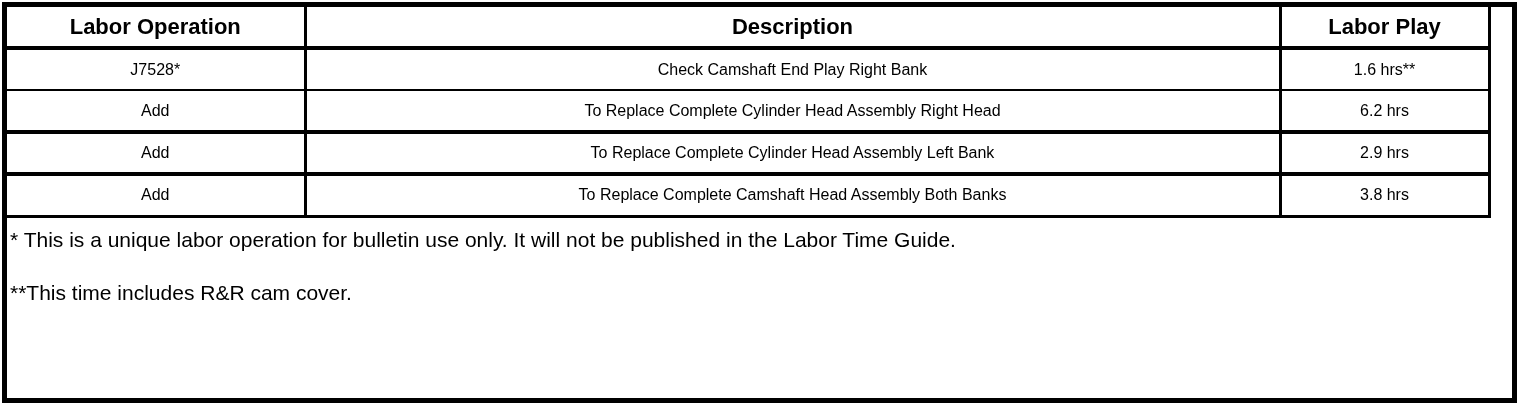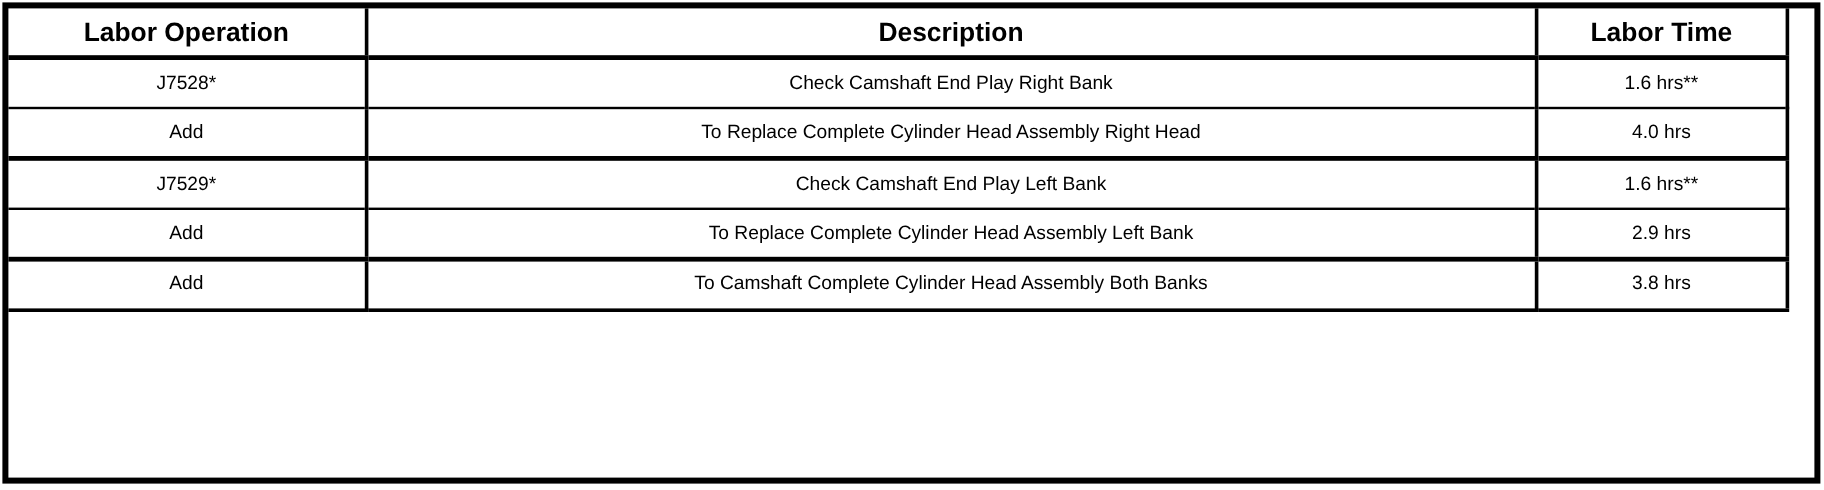--- a/index.html
+++ b/index.html
@@ -79,47 +79,46 @@
     <table class="labor-table">
       <colgroup>
         <col style="width:298px">
         <col style="width:975px">
         <col style="width:209px">
       </colgroup>
       <thead>
         <tr class="header-row">
           <th class="col-divider-r">Labor Operation</th>
           <th class="col-divider-r">Description</th>
-          <th>Labor Time</th>
+          <th>Labor Play</th>
         </tr>
       </thead>
       <tbody>
         <tr class="data-row sep-thin">
           <td class="col-divider-r">J7528*</td>
           <td class="col-divider-r">Check Camshaft End Play Right Bank</td>
           <td>1.6 hrs**</td>
         </tr>
         <tr class="data-row sep-thick">
           <td class="col-divider-r">Add</td>
           <td class="col-divider-r">To Replace Complete Cylinder Head Assembly Right Head</td>
-          <td>4.0 hrs</td>
-        </tr>
-        <tr class="data-row sep-thin">
-          <td class="col-divider-r">J7529*</td>
-          <td class="col-divider-r">Check Camshaft End Play Left Bank</td>
-          <td>1.6 hrs**</td>
+          <td>6.2 hrs</td>
         </tr>
         <tr class="data-row sep-thick">
           <td class="col-divider-r">Add</td>
           <td class="col-divider-r">To Replace Complete Cylinder Head Assembly Left Bank</td>
           <td>2.9 hrs</td>
         </tr>
         <tr class="data-row sep-end">
           <td class="col-divider-r">Add</td>
-          <td class="col-divider-r">To Camshaft Complete Cylinder Head Assembly Both Banks</td>
+          <td class="col-divider-r">To Replace Complete Camshaft Head Assembly Both Banks</td>
           <td>3.8 hrs</td>
         </tr>
       </tbody>
     </table>
 
+    <div class="footnotes">
+      <p class="footnote first">* This is a unique labor operation for bulletin use only. It will not be published in the Labor Time Guide.</p>
+      <p class="footnote second">**This time includes R&amp;R cam cover.</p>
+    </div>
 
   </div>
 </div>
 
 </body></html>

